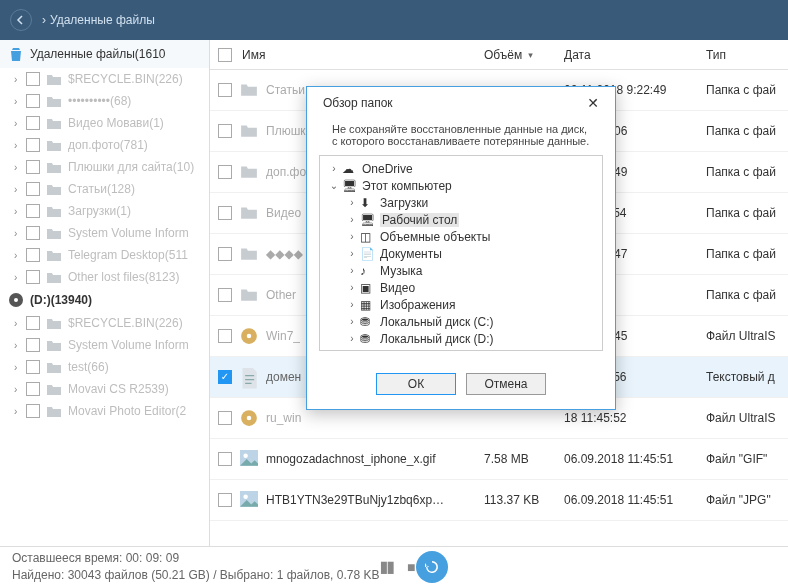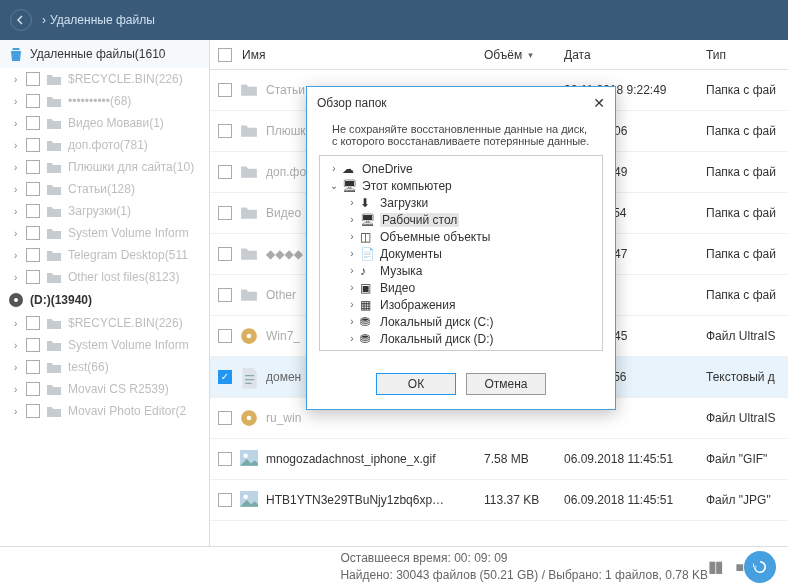--- a/index.html
+++ b/index.html
@@ -39,28 +39,28 @@
   .row .cb.checked { background:#2196f3; border-color:#2196f3; color:#fff; text-align:center; font-size:10px; line-height:12px; }
   .row .ricon { width:18px; height:18px; margin-right:8px; }
   .row.sel { background:#e8f3fb; }
   .r-name { flex:1; color:#666; overflow:hidden; white-space:nowrap; text-overflow:ellipsis; }
   .r-name.dark { color:#333; }
   .r-size { width:80px; color:#333; }
   .r-date { width:142px; color:#333; }
   .r-type { width:82px; color:#333; overflow:hidden; white-space:nowrap; }
 
   
-  .footer { height:40px; border-top:1px solid #ddd; display:flex; align-items:center; padding:16px 12px; justify-content:flex-end; color:#666; }
+  .footer { height:40px; border-top:1px solid #ddd; display:flex; align-items:center; padding:16px 12px; justify-content:flex-start; color:#666; }
   .footer .left { line-height:1.4; }
   .footer .ctrls { display:flex; gap:14px; align-items:center; color:#888; }
   .footer .restore { width:32px;height:32px; border-radius:50%; background:#46a0e0; display:flex; align-items:center; justify-content:center; }
 
   
   .modal { position:absolute; left:306px; top:86px; width:310px; background:#fff; border:1px solid #46a0e0; box-shadow:0 4px 16px rgba(0,0,0,.25); }
-  .modal-title { display:flex; justify-content:space-between; align-items:center; padding:8px 10px; font-size:12px; }
+  .modal-title { display:flex; justify-content:space-between; align-items:center; padding:8px 16px; font-size:12px; }
   .modal-msg { padding:4px 25px 8px; font-size:11px; color:#444; }
   .tree { margin:0 12px 12px; border:1px solid #ccc; padding:4px 0; height:196px; overflow:hidden; font-size:12px; }
   .tnode { display:flex; align-items:center; height:17px; padding-right:4px; }
   .tnode .tchev { width:12px; text-align:center; color:#666; font-size:10px; }
   .tnode .ticon { width:16px; height:14px; margin:0 4px 0 2px; }
   .tnode.sel span.lbl { background:#e5e5e5; padding:0 2px; }
   .modal-btns { display:flex; gap:10px; justify-content:center; padding:10px 14px 14px; }
   .btn { width:80px; height:22px; border:1px solid #999; background:#f0f0f0; font-size:12px; display:flex; align-items:center; justify-content:center; }
   .btn.primary { border:1.5px solid #2196f3; }
 
@@ -323,20 +323,21 @@
           <span class="r-type">Текстовый д</span>
         </div>
         <div class="row">
           <span class="cb"></span>
           <span class="ricon"><svg viewBox="0 0 16 16">
               <circle cx="8" cy="8" r="7" fill="#d8b060"></circle>
               <circle cx="8" cy="8" r="2" fill="#fff"></circle>
             </svg></span>
           <span class="r-name  dim">ru_win</span>
           <span class="r-size"></span>
+          <span class="r-date">18 11:45:52</span>
           <span class="r-type">Файл UltraIS</span>
         </div>
         <div class="row">
           <span class="cb"></span>
           <span class="ricon"><svg viewBox="0 0 16 14">
               <rect width="16" height="14" fill="#bcd4e6"></rect>
               <circle cx="5" cy="5" r="2" fill="#fff"></circle>
               <path fill="#7aa" d="M0 14l6-6 4 4 3-3 3 3v2H0z"></path>
             </svg></span>
           <span class="r-name dark ">mnogozadachnost_iphone_x.gif</span>

